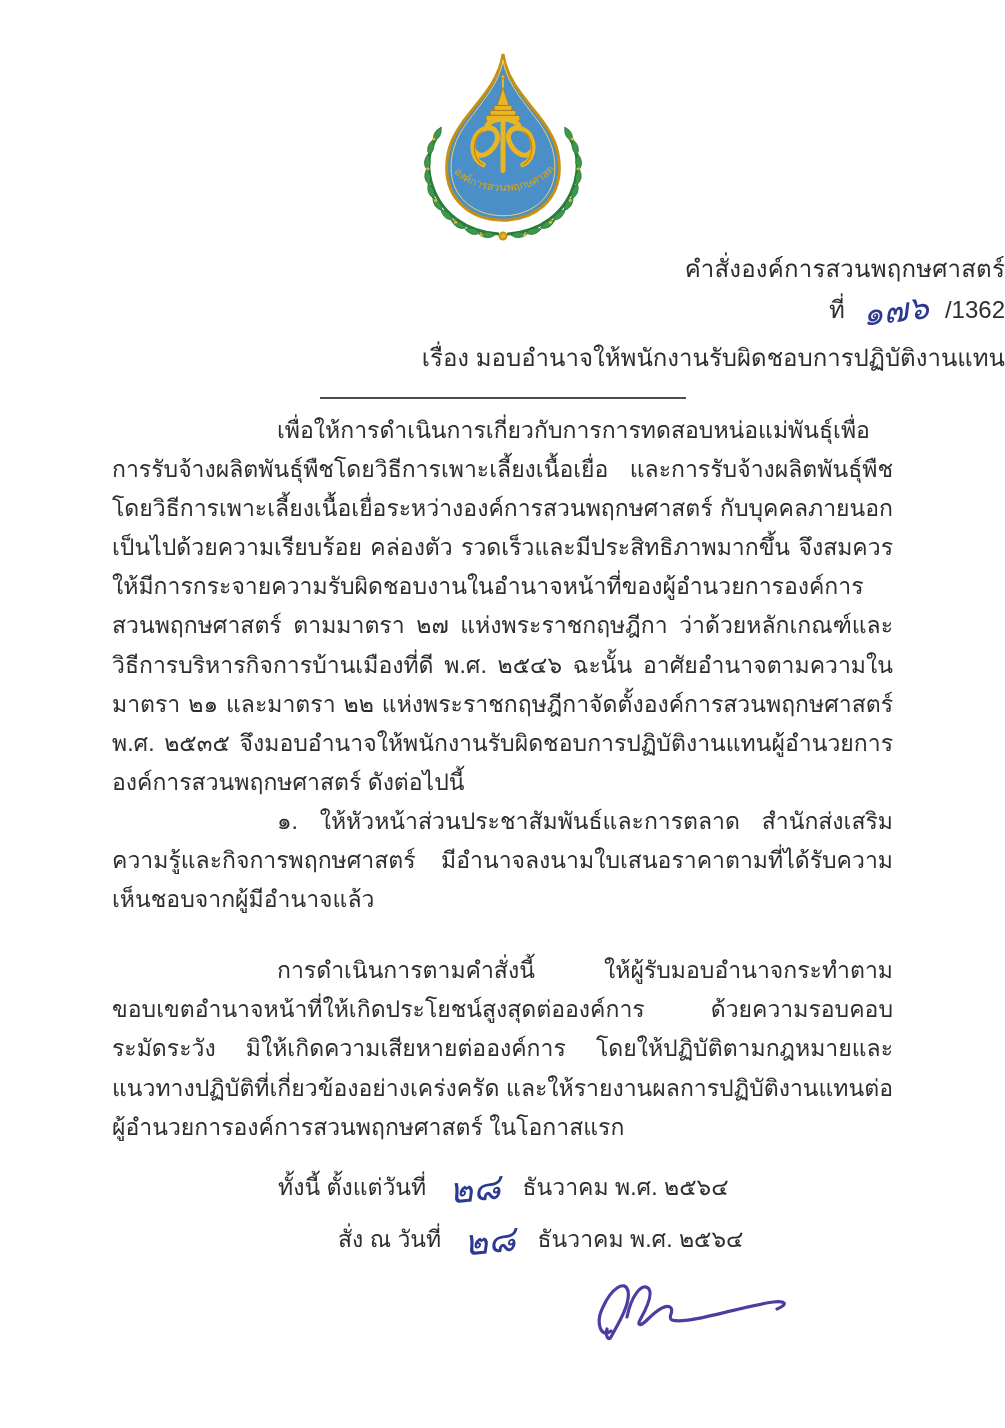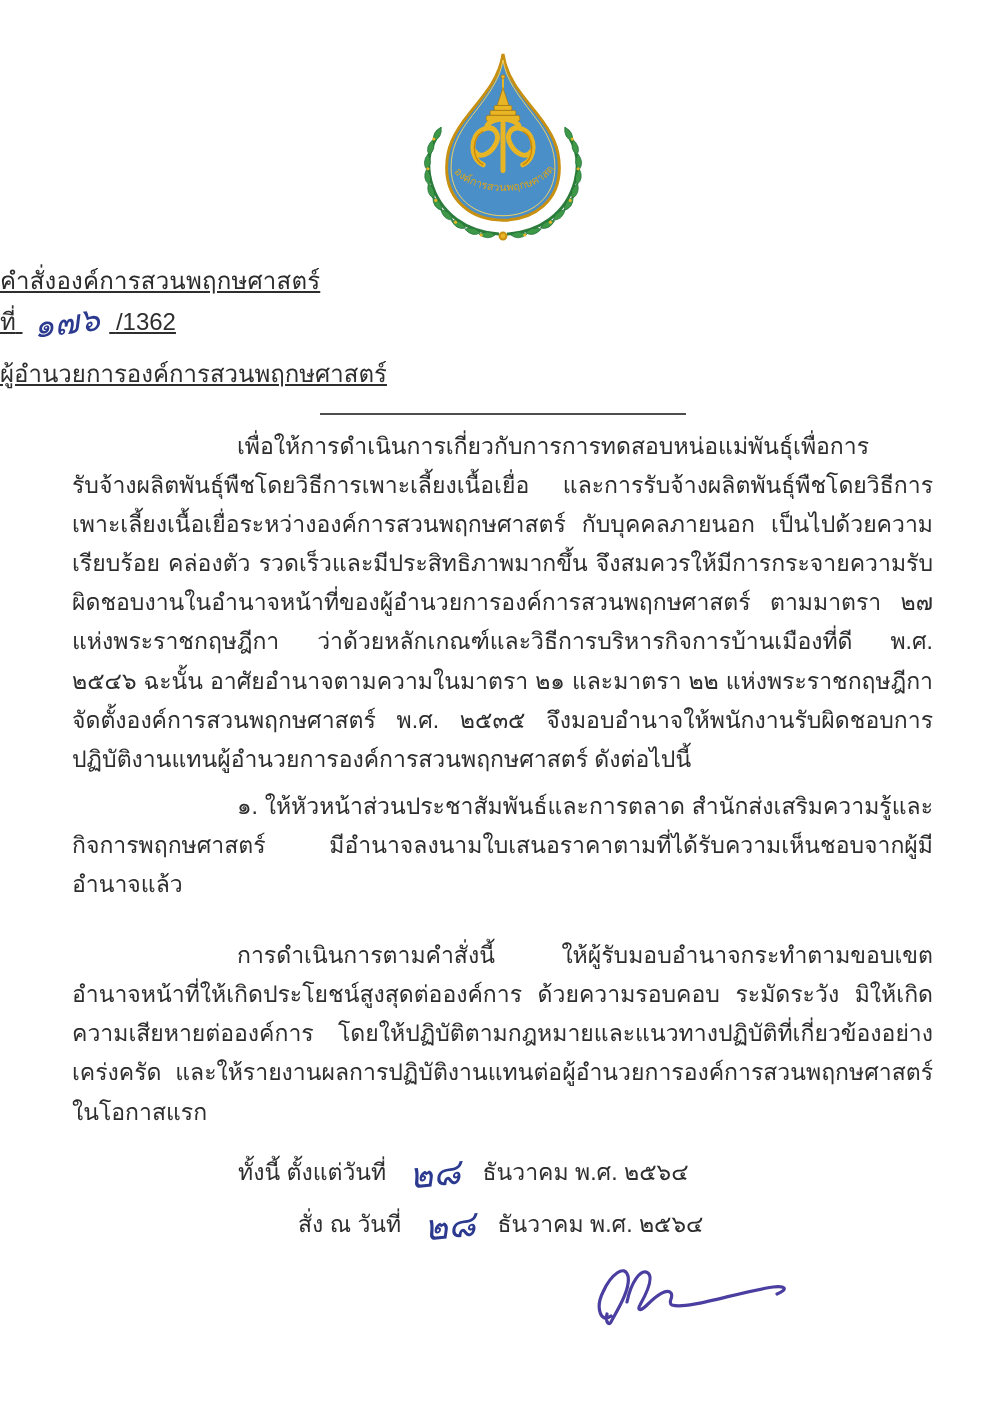--- a/index.html
+++ b/index.html
@@ -10,49 +10,49 @@
     margin:0 auto;
     background:#ffffff;
     font-family:"Liberation Sans", sans-serif;
     color:#2e2e2e;
     overflow:hidden;
   }
   .logo-wrap {
     padding-top:50px;
     display:flex; justify-content:center;
   }
-  .header { text-align:left; margin-top:13px;text-decoration:underline; }
+  .header { text-align:right; margin-top:1px; }
   .doc-title { font-size:24px; color:#2b2b2b; letter-spacing:0.2px; }
   .number-line { font-size:24px; margin-top:2px; height:44px; }
   .hand {
     display:inline-block;
     font-size:33px;
     font-style:italic;
     color:#2b3a8f;
     transform:rotate(-7deg);
     margin:0 10px;
     line-height:1;
     vertical-align:-4px;
     font-family:"DejaVu Serif", serif;
   }
   .subject1 { font-size:24px; margin-top:4px; }
   .subject2 { font-size:24px; margin-top:8px; }
   .divider {
     width:366px; margin:20px auto 0 auto;
     border:none; border-top:2px solid #4d4d4d; height:0;
   }
-  .content { padding:0 72px; }
+  .content { padding:0 112px; }
   .para {
     font-size:23px; line-height:1.70;
     text-align:justify;
     margin:0;
   }
   .indent { text-indent:165px; }
   .p-first { margin-top:12px; }
-  .p-item { margin-top:8px; }
+  .p-item { margin-top:0; }
   .p-close { margin-top:32px; }
   .dates { margin-top:22px; font-size:23px; }
   .date-line1 { padding-left:166px; margin-bottom:16px; }
   .date-line2 { padding-left:226px; }
   .hand-day {
     display:inline-block;
     font-size:36px;
     font-style:italic;
     color:#2b3a8f;
     transform:rotate(-6deg);
@@ -134,21 +134,21 @@
     </svg>
   </div>
 
   <div class="header">
     <div class="doc-title">คำสั่งองค์การสวนพฤกษศาสตร์</div>
     <div class="number-line">
       <span>ที่</span>
       <span class="hand">๑๗๖</span>
       <span>/1362</span>
     </div>
-    <div class="subject2">ผู้อำนวยการองค์การสวนพฤกษศาสตร์</div>
+    <div class="subject1">เรื่อง  มอบอำนาจให้พนักงานรับผิดชอบการปฏิบัติงานแทน</div>
     <hr class="divider">
   </div>
 
   <div class="content">
     <p class="para indent p-first">เพื่อให้การดำเนินการเกี่ยวกับการการทดสอบหน่อแม่พันธุ์เพื่อการรับจ้างผลิตพันธุ์พืชโดยวิธีการเพาะเลี้ยงเนื้อเยื่อ และการรับจ้างผลิตพันธุ์พืชโดยวิธีการเพาะเลี้ยงเนื้อเยื่อระหว่างองค์การสวนพฤกษศาสตร์ กับบุคคลภายนอก เป็นไปด้วยความเรียบร้อย คล่องตัว รวดเร็วและมีประสิทธิภาพมากขึ้น จึงสมควรให้มีการกระจายความรับผิดชอบงานในอำนาจหน้าที่ของผู้อำนวยการองค์การสวนพฤกษศาสตร์ ตามมาตรา ๒๗ แห่งพระราชกฤษฎีกา ว่าด้วยหลักเกณฑ์และวิธีการบริหารกิจการบ้านเมืองที่ดี พ.ศ. ๒๕๔๖ ฉะนั้น อาศัยอำนาจตามความในมาตรา ๒๑ และมาตรา ๒๒ แห่งพระราชกฤษฎีกาจัดตั้งองค์การสวนพฤกษศาสตร์ พ.ศ. ๒๕๓๕ จึงมอบอำนาจให้พนักงานรับผิดชอบการปฏิบัติงานแทนผู้อำนวยการองค์การสวนพฤกษศาสตร์ ดังต่อไปนี้</p>
     <p class="para indent p-item">๑. ให้หัวหน้าส่วนประชาสัมพันธ์และการตลาด สำนักส่งเสริมความรู้และกิจการพฤกษศาสตร์ มีอำนาจลงนามใบเสนอราคาตามที่ได้รับความเห็นชอบจากผู้มีอำนาจแล้ว</p>
     <p class="para indent p-close">การดำเนินการตามคำสั่งนี้ ให้ผู้รับมอบอำนาจกระทำตามขอบเขตอำนาจหน้าที่ให้เกิดประโยชน์สูงสุดต่อองค์การ ด้วยความรอบคอบ ระมัดระวัง มิให้เกิดความเสียหายต่อองค์การ โดยให้ปฏิบัติตามกฎหมายและแนวทางปฏิบัติที่เกี่ยวข้องอย่างเคร่งครัด และให้รายงานผลการปฏิบัติงานแทนต่อผู้อำนวยการองค์การสวนพฤกษศาสตร์ ในโอกาสแรก</p>
 
     <div class="dates">
       <div class="date-line1">

